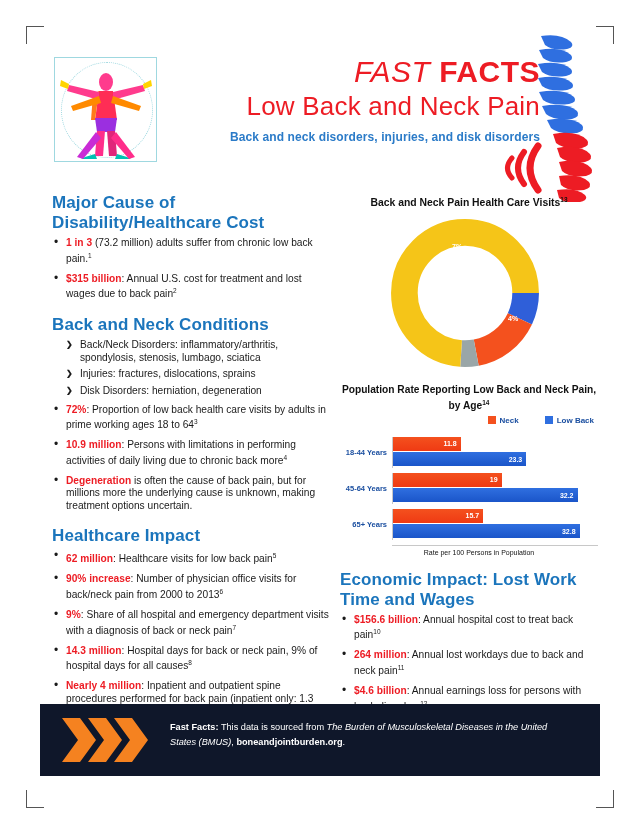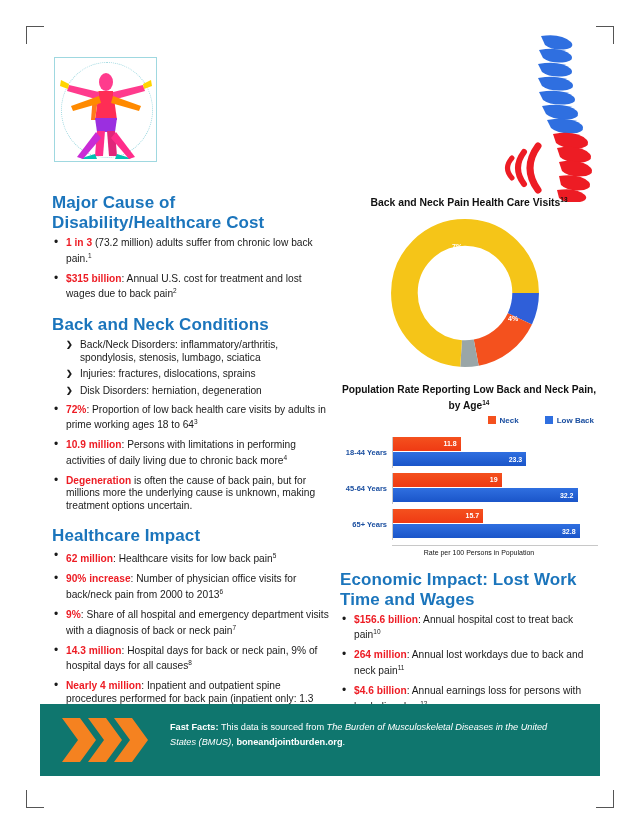--- a/index.html
+++ b/index.html
@@ -127,21 +127,21 @@
   }
   .axis-line { border-top: 1px solid #c8c8c8; margin-left: 52px; }
 
   .ref-note {
     font-size: 4.6px; color: #444; text-align: right; margin-top: 6px;
   }
 
   
   .footer {
     position: absolute; left: 40px; top: 704px; width: 560px; height: 72px;
-    background: #0f766e;
+    background: #0f172a;
   }
   .chevs { position: absolute; left: 20px; top: 12px; width: 96px; height: 48px; }
   .foot-tx {
     position: absolute; left: 130px; top: 16px; width: 400px;
     color: #fff; font-size: 9.2px; line-height: 15px;
   }
   .foot-tx b { font-weight: bold; }
   .foot-tx i { font-style: italic; }
   .crop-mark { position:absolute; background:#555; }
 </style>
@@ -169,20 +169,25 @@
           <path d="M14 26 L6 22 L5 28 L13 31 Z" fill="#ffd400"></path>
           <path d="M88 26 L96 22 L97 28 L89 31 Z" fill="#ffd400"></path>
           <path d="M40 96 L30 99 L26 101 L42 101 Z" fill="#00c2b2"></path>
           <path d="M62 96 L72 99 L76 101 L60 101 Z" fill="#00c2b2"></path>
           <path d="M41 74 L22 99 L28 101 L46 80 Z" fill="#c92bd6"></path>
           <path d="M61 74 L80 99 L74 101 L56 80 Z" fill="#ff2d8a"></path>
         </g>
       </svg>
     </div>
 
+    <div class="title-wrap">
+      <span class="t-fast">FAST </span><span class="t-facts">FACTS</span>
+      <span class="t-sub">Low Back and Neck Pain</span>
+      <span class="t-tag">Back and neck disorders, injuries, and disk disorders</span>
+    </div>
 
     <svg class="spine" viewBox="0 0 104 168">
       <g fill="#2f6fe0">
         <path d="M44 2 q20 -3 30 6 q4 5 -4 7 q-14 2 -22 -4 z"></path>
         <path d="M42 16 q22 -4 32 5 q4 5 -5 7 q-15 2 -23 -4 z"></path>
         <path d="M41 30 q23 -4 33 5 q4 5 -5 7 q-16 2 -24 -4 z"></path>
         <path d="M41 44 q24 -4 34 5 q4 5 -5 7 q-17 2 -25 -4 z"></path>
         <path d="M42 58 q25 -4 35 5 q4 5 -5 7 q-18 2 -26 -4 z"></path>
         <path d="M45 72 q25 -4 35 5 q4 5 -5 8 q-18 2 -26 -5 z"></path>
         <path d="M50 86 q25 -4 35 5 q4 5 -5 8 q-18 2 -26 -5 z"></path>

